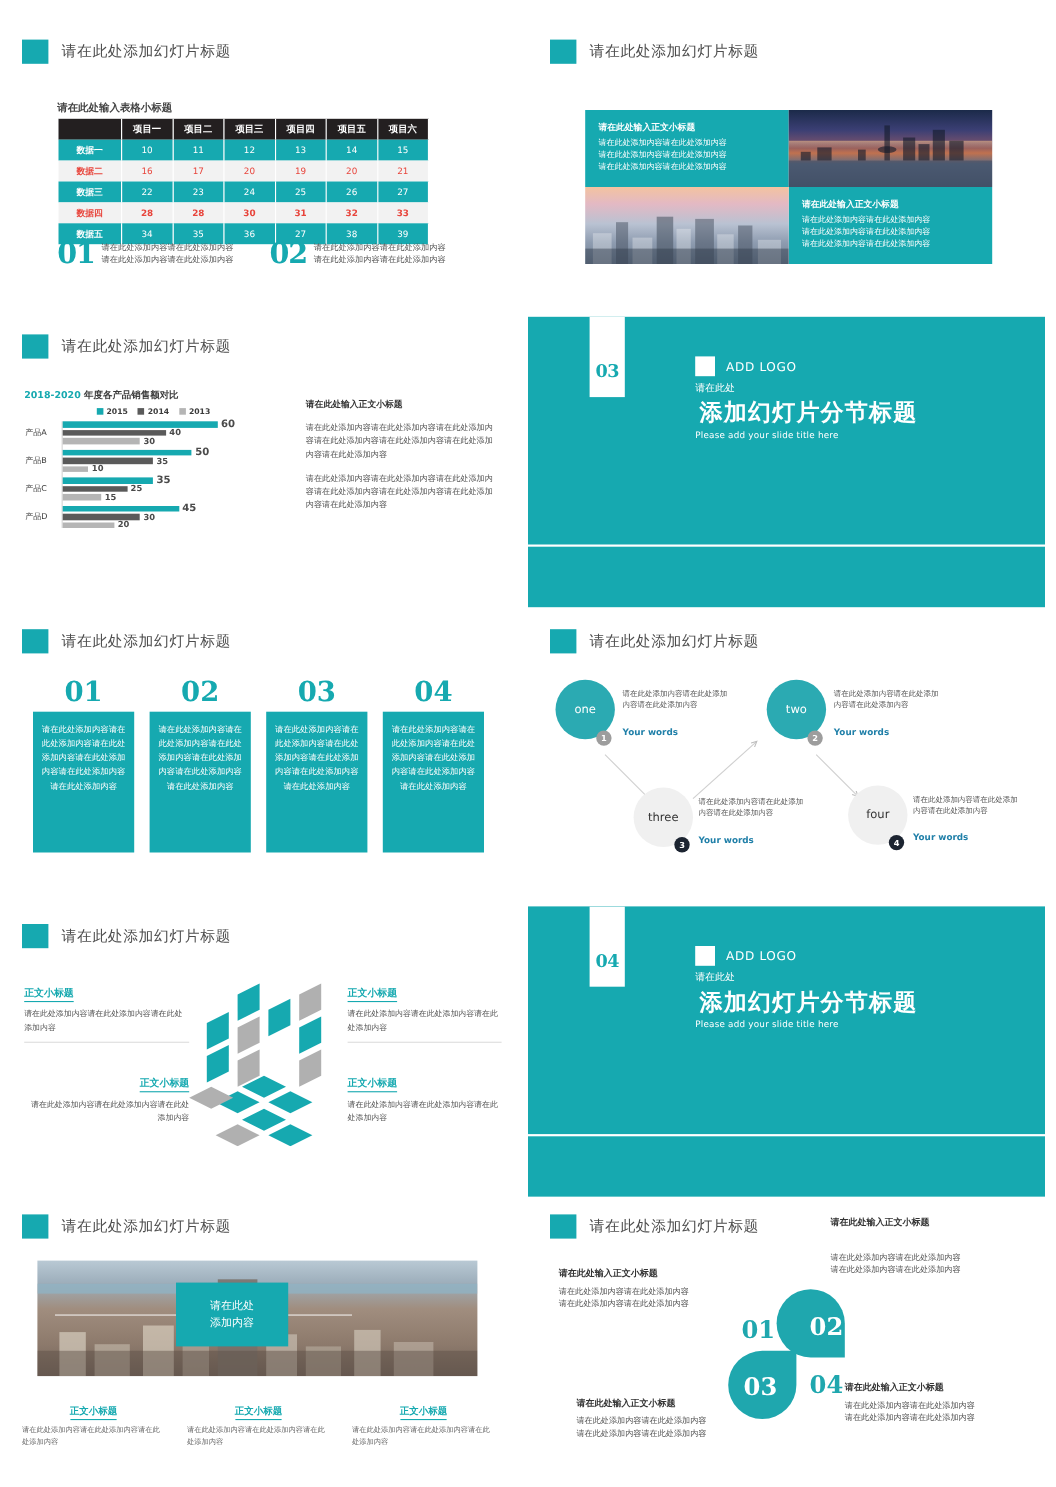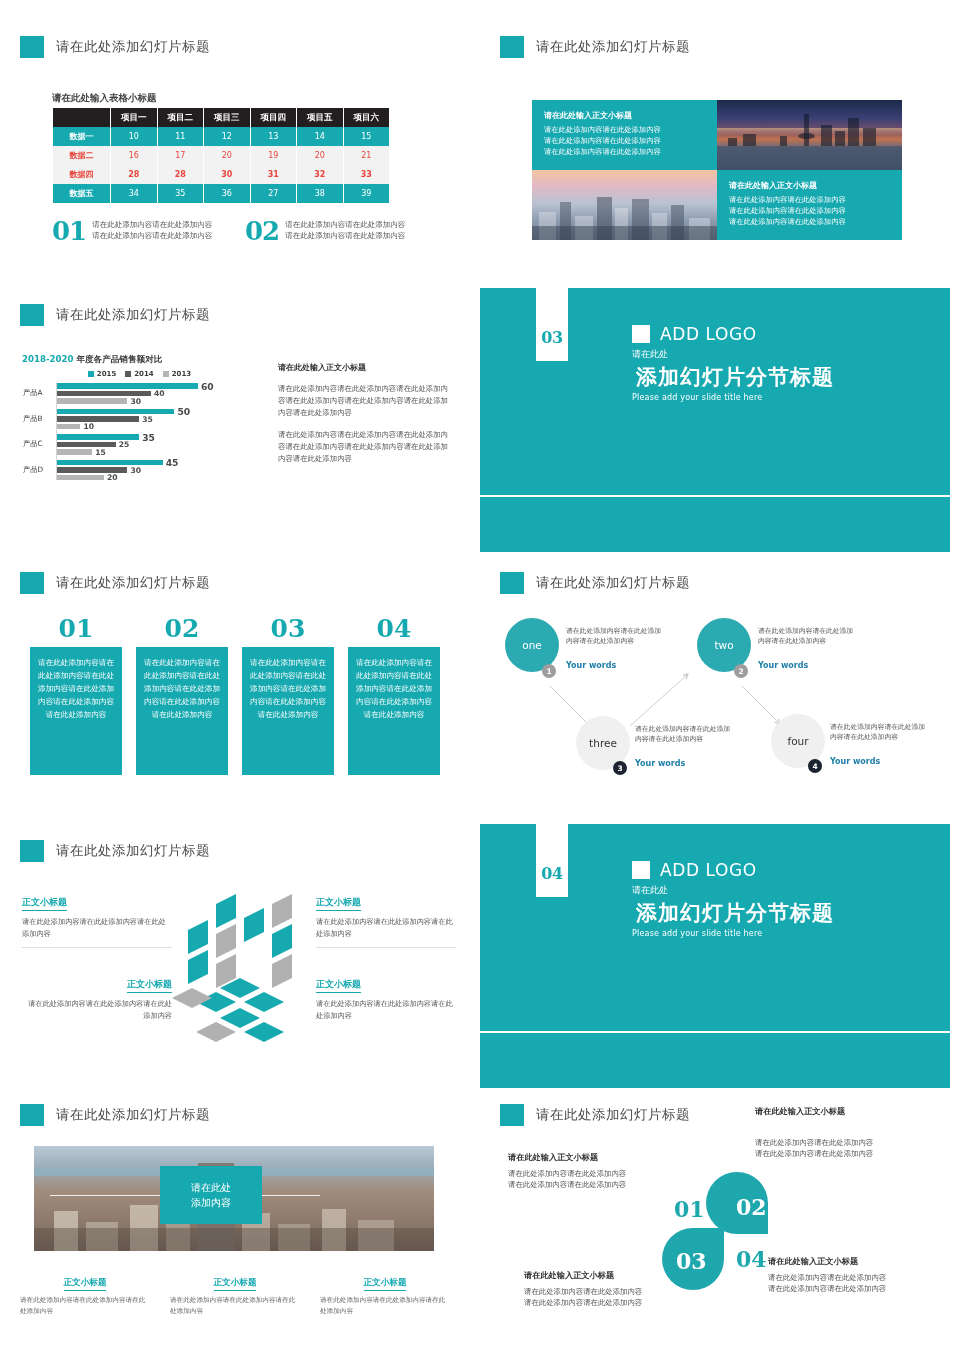--- a/index.html
+++ b/index.html
@@ -69,21 +69,21 @@
   .side p{margin:0 0 10px 0;font-size:7.4px;line-height:1.62;color:#555;}
 
   
   .sec-white{position:absolute;left:56px;top:0;width:32px;height:73px;background:#fff;}
   .sec-num{position:absolute;left:56px;top:40px;width:32px;text-align:center;font-size:16px;
            color:#16A9B0;font-weight:bold;letter-spacing:-.5px;
            font-family:"DejaVu Serif","Liberation Serif",serif;}
   .sec-body{position:absolute;left:152px;top:36px;color:#fff;}
   .logo-row{display:flex;align-items:center;margin-bottom:4px;}
   .logo-row .lg{width:18px;height:18px;background:#fff;}
-  .logo-row .lt{margin-left:10px;font-size:17px;letter-spacing:.6px;}
+  .logo-row .lt{margin-left:10px;font-size:11px;letter-spacing:.6px;}
   .sec-small{font-size:9px;margin:2px 0 0 0;}
   .sec-big{font-size:21px;font-weight:bold;letter-spacing:1px;margin:4px;line-height:1.15;}
   .sec-en{font-size:8px;margin:2px 0 0 0;letter-spacing:.2px;}
   .sec-rule{position:absolute;left:0;right:0;top:207px;height:2px;background:#fff;}
 
   
   .cols{position:absolute;left:30px;top:60px;width:410px;display:flex;justify-content:space-between;}
   .col{width:92px;text-align:center;}
   .col .cn{font-size:25px;color:#16A9B0;font-weight:bold;letter-spacing:0px;line-height:1;
            font-family:"DejaVu Serif","Liberation Serif",serif;margin-bottom:6px;}
@@ -182,20 +182,29 @@
         </tr>
         <tr class="rW">
           <td class="lab">数据二</td>
           <td>16</td>
           <td>17</td>
           <td>20</td>
           <td>19</td>
           <td>20</td>
           <td>21</td>
         </tr>
+        <tr class="rT">
+          <td class="lab">数据三</td>
+          <td>22</td>
+          <td>23</td>
+          <td>24</td>
+          <td>25</td>
+          <td>26</td>
+          <td>27</td>
+        </tr>
         <tr class="rW bold">
           <td class="lab">数据四</td>
           <td>28</td>
           <td>28</td>
           <td>30</td>
           <td>31</td>
           <td>32</td>
           <td>33</td>
         </tr>
         <tr class="rT">

